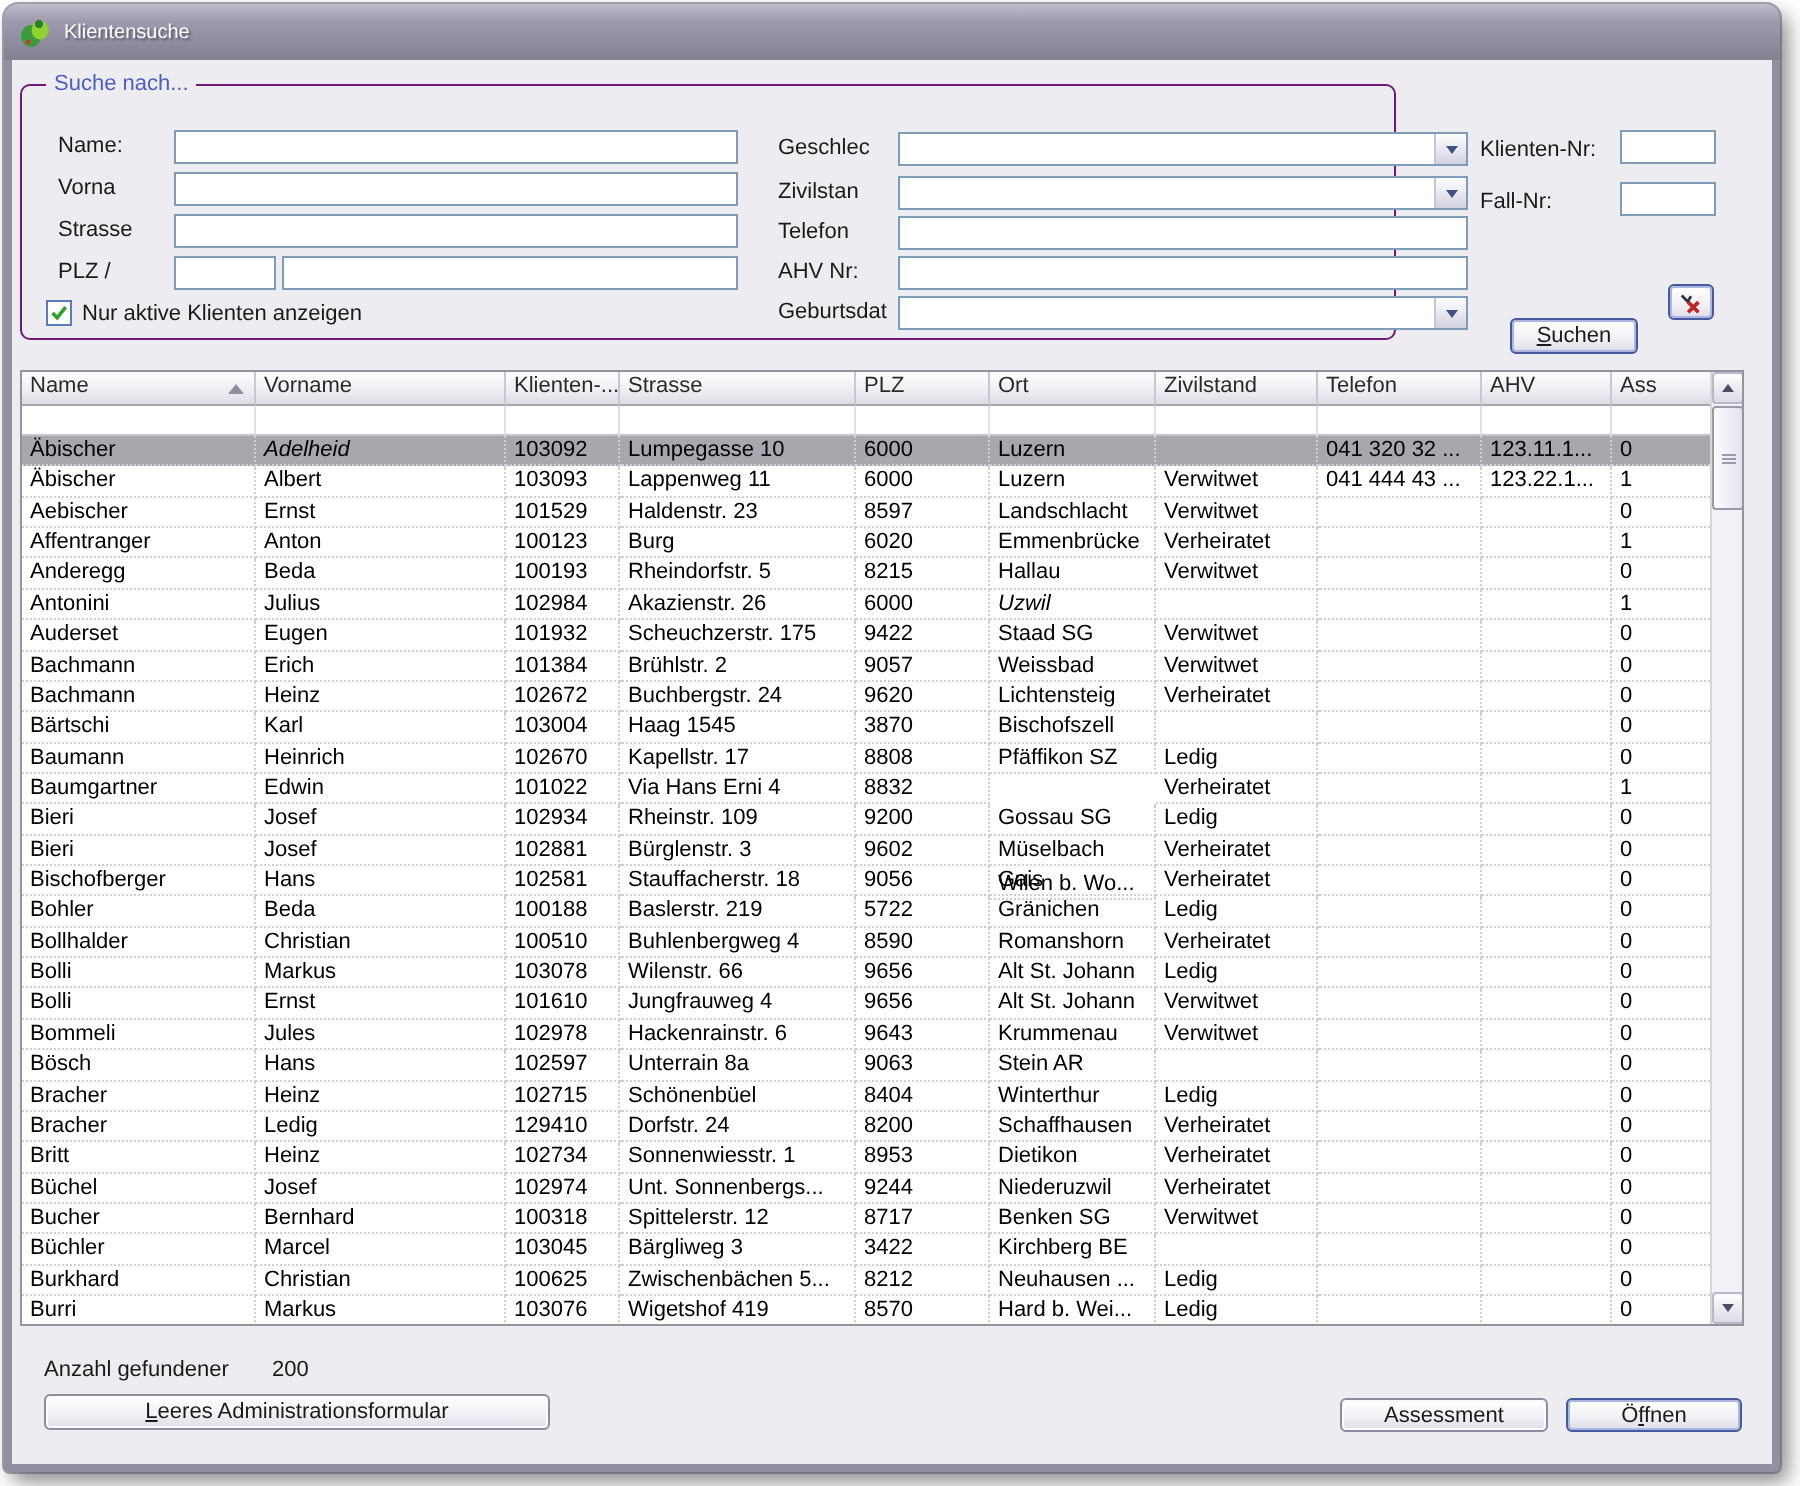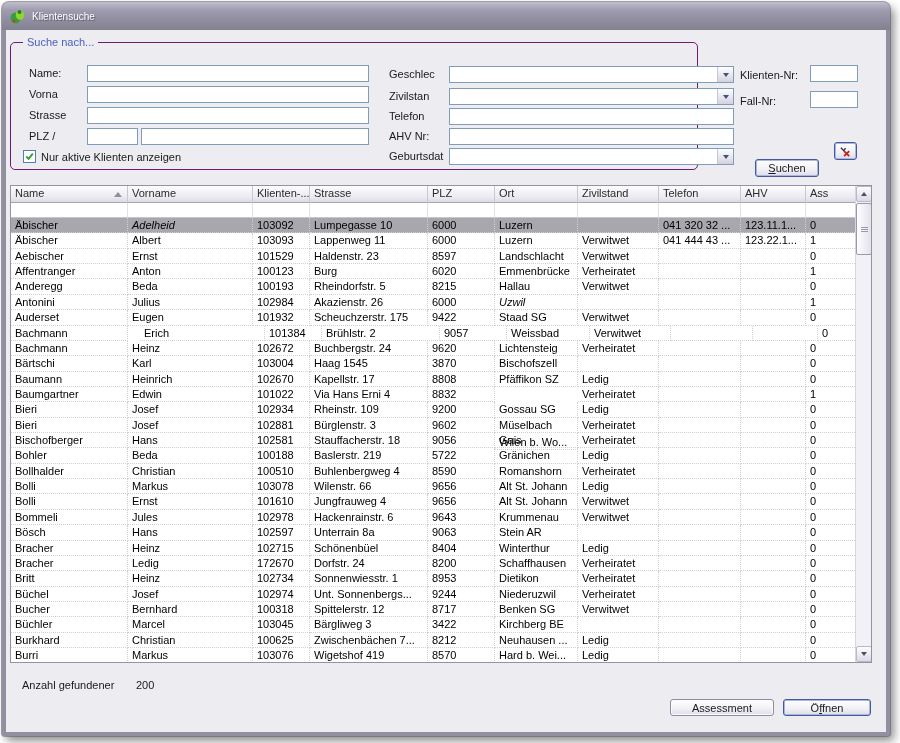--- a/index.html
+++ b/index.html
@@ -253,21 +253,21 @@
               <div class="td" style="width: 118px;">Scheuchzerstr. 175</div>
               <div class="td" style="width: 67px;">9422</div>
               <div class="td" style="width: 83px;">Staad SG</div>
               <div class="td" style="width: 81px;">Verwitwet</div>
               <div class="td" style="width: 82px;"></div>
               <div class="td" style="width: 65px;"></div>
               <div class="td" style="width: 51px;">0</div>
             </div>
             <div class="tr">
               <div class="td" style="width: 117px;">Bachmann</div>
-              <div class="td" style="width: 125px; margin-left: 12px;">Erich</div>
+              <div class="td" style="width: 125px;">Erich</div>
               <div class="td" style="width: 57px;">101384</div>
               <div class="td" style="width: 118px;">Brühlstr. 2</div>
               <div class="td" style="width: 67px;">9057</div>
               <div class="td" style="width: 83px;">Weissbad</div>
               <div class="td" style="width: 81px;">Verwitwet</div>
               <div class="td" style="width: 82px;"></div>
               <div class="td" style="width: 65px;"></div>
               <div class="td" style="width: 51px;">0</div>
             </div>
             <div class="tr">
@@ -434,21 +434,21 @@
               <div class="td" style="width: 67px;">8404</div>
               <div class="td" style="width: 83px;">Winterthur</div>
               <div class="td" style="width: 81px;">Ledig</div>
               <div class="td" style="width: 82px;"></div>
               <div class="td" style="width: 65px;"></div>
               <div class="td" style="width: 51px;">0</div>
             </div>
             <div class="tr">
               <div class="td" style="width: 117px;">Bracher</div>
               <div class="td" style="width: 125px;">Ledig</div>
-              <div class="td" style="width: 57px;">172670</div>
+              <div class="td" style="width: 57px;">129410</div>
               <div class="td" style="width: 118px;">Dorfstr. 24</div>
               <div class="td" style="width: 67px;">8200</div>
               <div class="td" style="width: 83px;">Schaffhausen</div>
               <div class="td" style="width: 81px;">Verheiratet</div>
               <div class="td" style="width: 82px;"></div>
               <div class="td" style="width: 65px;"></div>
               <div class="td" style="width: 51px;">0</div>
             </div>
             <div class="tr">
               <div class="td" style="width: 117px;">Britt</div>
@@ -495,21 +495,21 @@
               <div class="td" style="width: 83px;">Kirchberg BE</div>
               <div class="td" style="width: 81px;"></div>
               <div class="td" style="width: 82px;"></div>
               <div class="td" style="width: 65px;"></div>
               <div class="td" style="width: 51px;">0</div>
             </div>
             <div class="tr">
               <div class="td" style="width: 117px;">Burkhard</div>
               <div class="td" style="width: 125px;">Christian</div>
               <div class="td" style="width: 57px;">100625</div>
-              <div class="td" style="width: 118px;">Zwischenbächen 7...</div>
+              <div class="td" style="width: 118px;">Zwischenbächen 5...</div>
               <div class="td" style="width: 67px;">8212</div>
               <div class="td" style="width: 83px;">Neuhausen ...</div>
               <div class="td" style="width: 81px;">Ledig</div>
               <div class="td" style="width: 82px;"></div>
               <div class="td" style="width: 65px;"></div>
               <div class="td" style="width: 51px;">0</div>
             </div>
             <div class="tr">
               <div class="td" style="width: 117px;">Burri</div>
               <div class="td" style="width: 125px;">Markus</div>
@@ -534,20 +534,23 @@
             </div>
           <div class="sbtn down">
               <span class="arr-down"></span>
             </div>
         </div>
       </div>
 
       <span class="footer-text" style="left:16px;top:649px;">Anzahl gefundener</span>
       <span class="footer-text" style="left:130px;top:649px;">200</span>
 
+      <div class="btn" style="left:16px;top:667px;width:253px;height:18px;">
+        <span><span class="accel">L</span><span>eeres Administrationsformular</span></span>
+      </div>
       <div class="btn" style="left:664px;top:669px;width:104px;height:17px;">
         <span>Assessment</span>
       </div>
       <div class="btn default" style="left:777px;top:669px;width:88px;height:17px;">
         <span><span>Ö</span><span class="accel">f</span><span>fnen</span></span>
       </div>
 
     </div>
   </div>
 </div>

